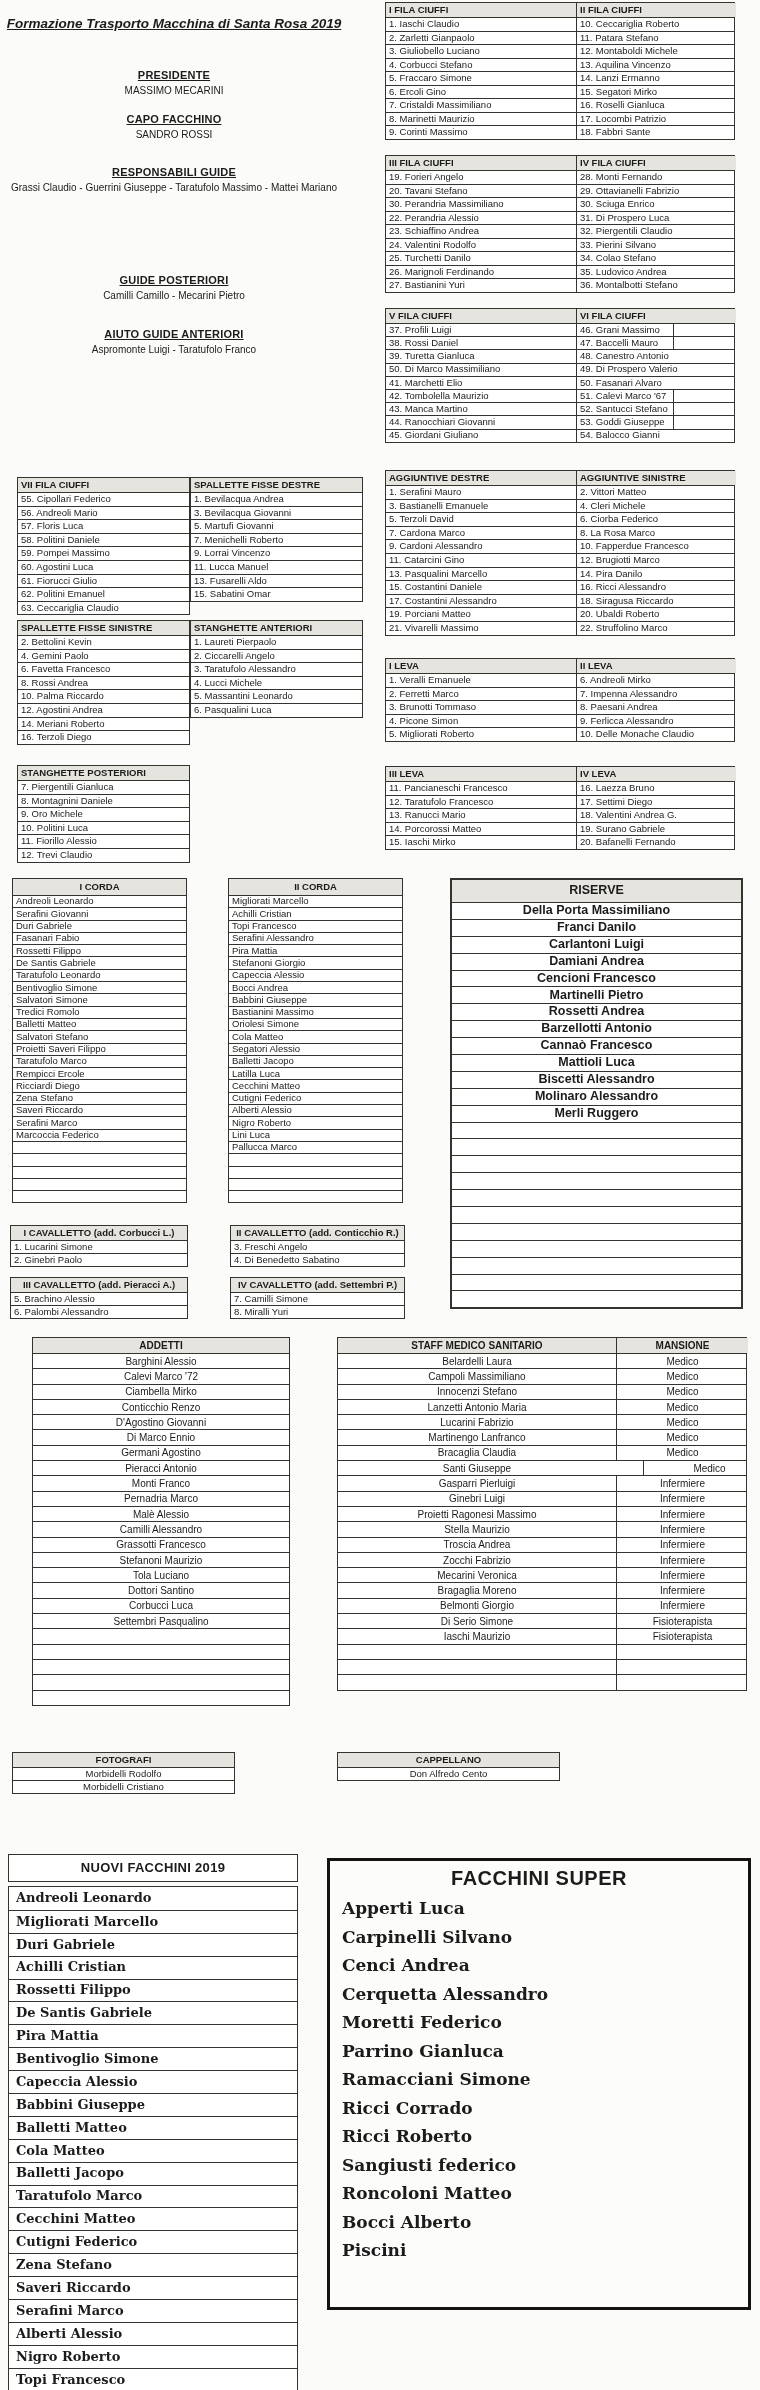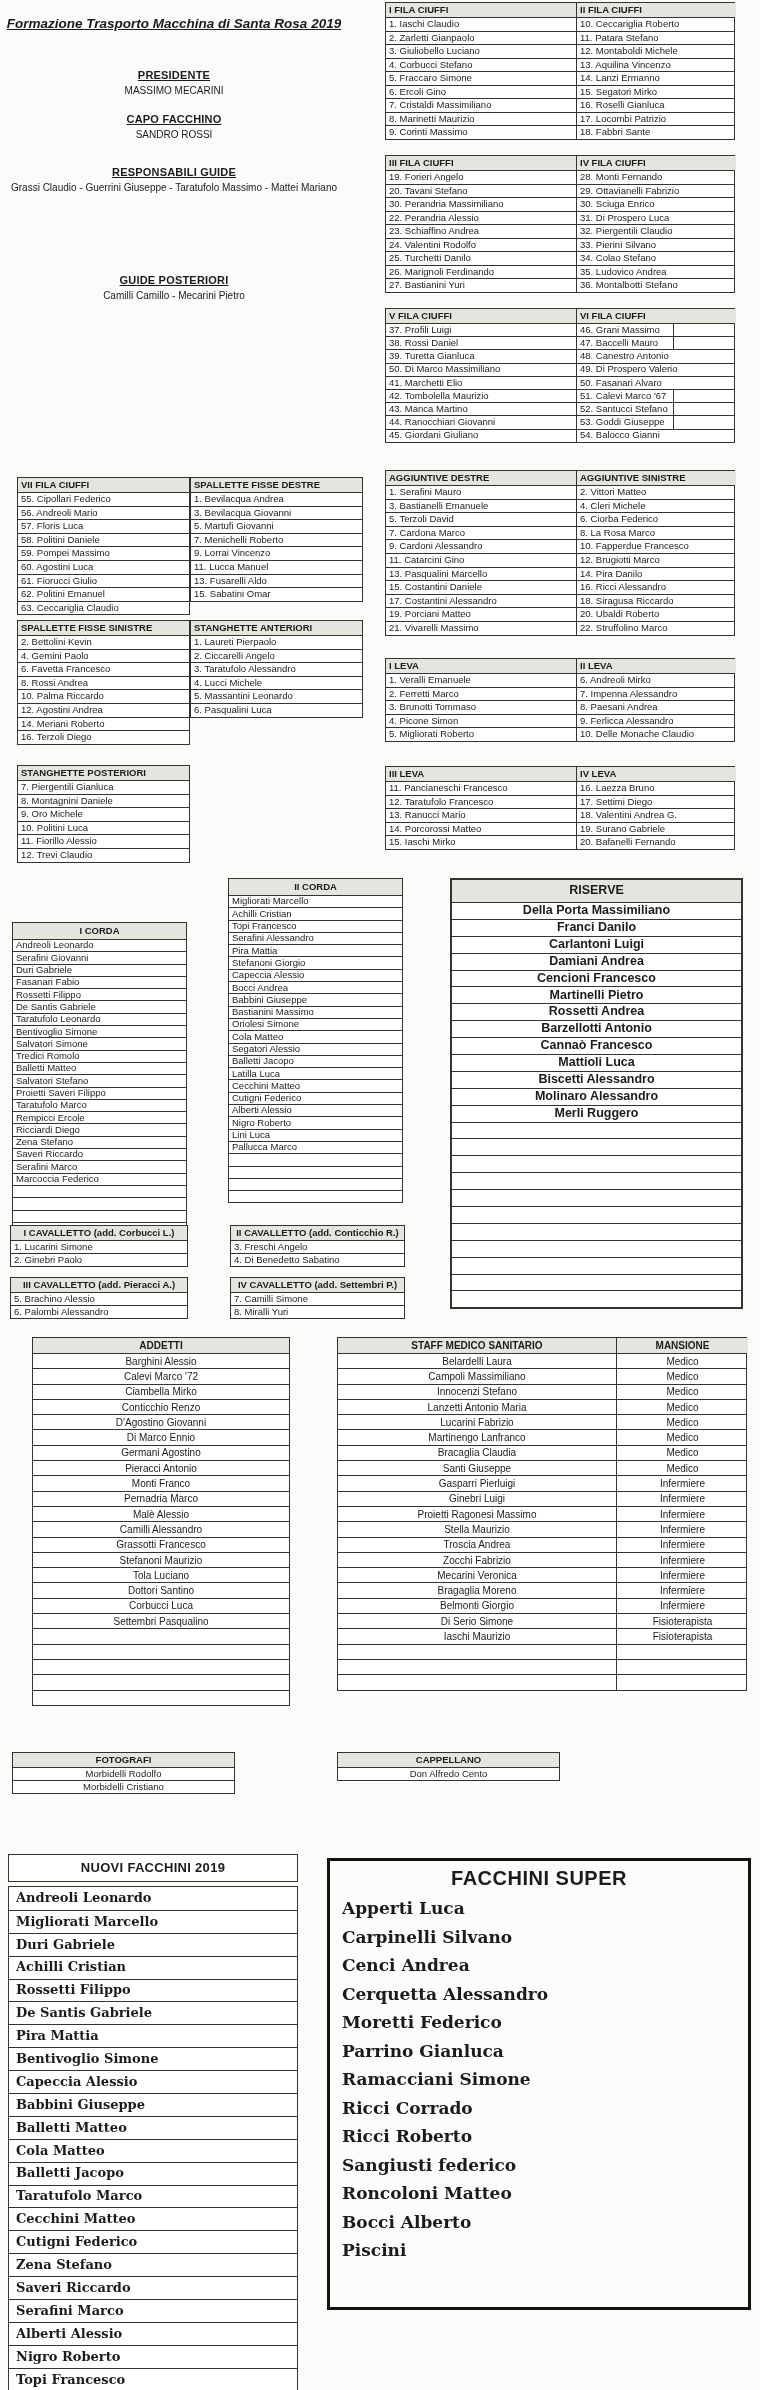--- a/index.html
+++ b/index.html
@@ -61,20 +61,24 @@
       <div class="role-names">SANDRO ROSSI</div>
     </div>
     <div class="role" style="top:165px">
       <div class="role-label">RESPONSABILI GUIDE</div>
       <div class="role-names">Grassi Claudio - Guerrini Giuseppe - Taratufolo Massimo - Mattei Mariano</div>
     </div>
     <div class="role" style="top:273px">
       <div class="role-label">GUIDE POSTERIORI</div>
       <div class="role-names">Camilli Camillo - Mecarini Pietro</div>
     </div>
+    <div class="role" style="top:327px">
+      <div class="role-label">AIUTO GUIDE ANTERIORI</div>
+      <div class="role-names">Aspromonte Luigi - Taratufolo Franco</div>
+    </div>
   </div>
 
   <div id="tables-layer">
       <div class="tbl" style="left: 385px; top: 2px; width: 350px;">
         <div class="row hd-row" style="height: 14px;">
           <div class="cell hd" style="width: 190px; flex: 0 0 auto;">I FILA CIUFFI</div>
           <div class="cell hd" style="width: 160px; flex: 0 0 auto;">II FILA CIUFFI</div>
         </div>
         <div class="row" style="height: 13.5px;">
           <div class="cell" style="width: 190px; flex: 0 0 auto;">1. Iaschi Claudio</div>
@@ -428,21 +432,21 @@
         </div>
         <div class="row" style="height: 13.6px;">
           <div class="cell" style="width: 190px; flex: 0 0 auto;">14. Porcorossi Matteo</div>
           <div class="cell" style="width: 160px; flex: 0 0 auto;">19. Surano Gabriele</div>
         </div>
         <div class="row" style="height: 13.6px;">
           <div class="cell" style="width: 190px; flex: 0 0 auto;">15. Iaschi Mirko</div>
           <div class="cell" style="width: 160px; flex: 0 0 auto;">20. Bafanelli Fernando</div>
         </div>
       </div>
-      <div class="tbl" style="left: 12px; top: 878px; width: 175px; margin-top: 44px;">
+      <div class="tbl" style="left: 12px; top: 878px; width: 175px;">
         <div class="span-hd" style="height: 16px;">I CORDA</div>
         <div class="row" style="height: 12.3px;">
           <div class="cell" style="flex: 1 1 0%;">Andreoli Leonardo</div>
         </div>
         <div class="row" style="height: 12.3px;">
           <div class="cell" style="flex: 1 1 0%;">Serafini Giovanni</div>
         </div>
         <div class="row" style="height: 12.3px;">
           <div class="cell" style="flex: 1 1 0%;">Duri Gabriele</div>
         </div>
@@ -800,21 +804,21 @@
           <div class="cell" style="width: 132px; flex: 0 0 auto;">Medico</div>
         </div>
         <div class="row" style="height: 15.3px;">
           <div class="cell" style="width: 278px; flex: 0 0 auto;">Martinengo Lanfranco</div>
           <div class="cell" style="width: 132px; flex: 0 0 auto;">Medico</div>
         </div>
         <div class="row" style="height: 15.3px;">
           <div class="cell" style="width: 278px; flex: 0 0 auto;">Bracaglia Claudia</div>
           <div class="cell" style="width: 132px; flex: 0 0 auto;">Medico</div>
         </div>
-        <div class="row" style="height: 15.3px;">
+        <div class="row" style="height: 15.3px; gap: 27px;">
           <div class="cell" style="width: 278px; flex: 0 0 auto;">Santi Giuseppe</div>
           <div class="cell" style="width: 132px; flex: 0 0 auto;">Medico</div>
         </div>
         <div class="row" style="height: 15.3px;">
           <div class="cell" style="width: 278px; flex: 0 0 auto;">Gasparri Pierluigi</div>
           <div class="cell" style="width: 132px; flex: 0 0 auto;">Infermiere</div>
         </div>
         <div class="row" style="height: 15.3px;">
           <div class="cell" style="width: 278px; flex: 0 0 auto;">Ginebri Luigi</div>
           <div class="cell" style="width: 132px; flex: 0 0 auto;">Infermiere</div>

